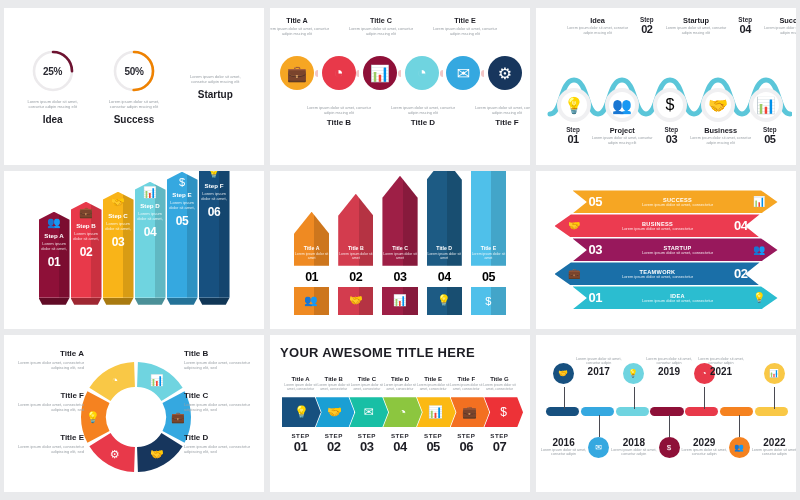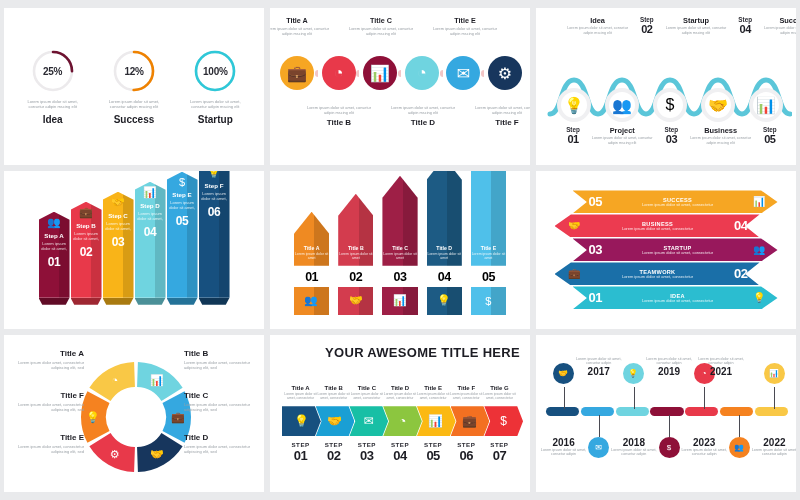--- a/index.html
+++ b/index.html
@@ -95,21 +95,21 @@
   .cv .icn { font-size: 10px; }
 
   
   .p7 { position: relative; }
   .p7 .side { position: absolute; width: 72px; }
   .p7 .t { font-size: 8px; font-weight: bold; color: #1d1d24; }
   .p7 .lorem { font-size: 4px; margin-top: 2px; }
 
   
   .p8 { padding: 10px 10px 6px; }
-  .p8 .title { text-align: right; font-size: 13px; font-weight: bold; color: #1d1d24; letter-spacing: 0.3px; margin-bottom: 25px; }
+  .p8 .title { text-align: left; font-size: 13px; font-weight: bold; color: #1d1d24; letter-spacing: 0.3px; margin-bottom: 16px; }
   .p8 .heads { display: flex; padding: 0 4px; }
   .p8 .heads > div { flex: 1; text-align: center; }
   .p8 .heads .t { font-size: 6px; font-weight: bold; color: #1d1d24; }
   .p8 .heads .lorem { font-size: 3.4px; margin-top: 1px; }
   .p8 .chev-row { display: flex; margin: 6px 2px 0; height: 30px; }
   .p8 .ch { flex: 1; display: flex; align-items: center; justify-content: center; color: #fff; font-size: 12px; margin-right: -5px; }
   .p8 .foots { display: flex; padding: 5px 4px 0; }
   .p8 .foots > div { flex: 1; text-align: center; }
   .p8 .foots .s { font-size: 6.2px; font-weight: bold; color: #2b2b33; letter-spacing: 0.5px; }
   .p8 .foots .n { font-size: 13px; font-weight: bold; color: #1d1d24; letter-spacing: -0.5px; }
@@ -140,33 +140,26 @@
         </div>
         <div class="lorem">Lorem ipsum dolor sit amet, consetur adipin mscing elit</div>
         <div class="cap">Idea</div>
       </div>
       <div class="donut-col">
         <div class="donut">
           <svg width="46" height="46" viewBox="0 0 46 46">
             <circle cx="23" cy="23" r="19" fill="none" stroke="#eceaec" stroke-width="2.6"></circle>
             <circle cx="23" cy="23" r="19" fill="none" stroke="#ef8200" stroke-width="2.6" stroke-dasharray="59.69 119.38" stroke-linecap="round" transform="rotate(-90 23 23)"></circle>
           </svg>
-          <div class="donut-val">12%</div>
+          <div class="donut-val">50%</div>
         </div>
         <div class="lorem">Lorem ipsum dolor sit amet, consetur adipin mscing elit</div>
         <div class="cap">Success</div>
       </div>
       <div class="donut-col">
-        <div class="donut">
-          <svg width="46" height="46" viewBox="0 0 46 46">
-            <circle cx="23" cy="23" r="19" fill="none" stroke="#eceaec" stroke-width="2.6"></circle>
-            <circle cx="23" cy="23" r="19" fill="none" stroke="#2ec8d8" stroke-width="2.6" stroke-dasharray="119.38 119.38" stroke-linecap="round" transform="rotate(-90 23 23)"></circle>
-          </svg>
-          <div class="donut-val">100%</div>
-        </div>
         <div class="lorem">Lorem ipsum dolor sit amet, consetur adipin mscing elit</div>
         <div class="cap">Startup</div>
       </div>
     </div>
   <div class="panel p2" id="p2">
       <div class="p2-row">
         <div class="p2-ic" style="background: rgb(246, 166, 35);">
           <span>💼</span>
         </div>
         <div class="p2-link">
@@ -646,21 +639,21 @@
       </div>
       <div class="node" style="left: 104px; top: 22px;">
         <div class="lorem">Lorem ipsum dolor sit amet, consetur adipin</div>
         <div class="yr">2019</div>
       </div>
       <div class="stem" style="left: 168.143px; top: 52px; height: 22px;"></div>
       <div class="node" style="left: 139.143px; top: 28px;">
         <div class="dot" style="background: rgb(232, 57, 74);">◔</div>
       </div>
       <div class="node" style="left: 139.143px; top: 102px;">
-        <div class="yr">2023</div>
+        <div class="yr">2029</div>
         <div class="lorem">Lorem ipsum dolor sit amet, consetur adipin</div>
       </div>
       <div class="stem" style="left: 203.286px; top: 80px; height: 22px;"></div>
       <div class="node" style="left: 174.286px; top: 102px;">
         <div class="dot" style="background: rgb(245, 130, 32);">👥</div>
       </div>
       <div class="node" style="left: 156px; top: 22px;">
         <div class="lorem">Lorem ipsum dolor sit amet, consetur adipin</div>
         <div class="yr">2021</div>
       </div>

